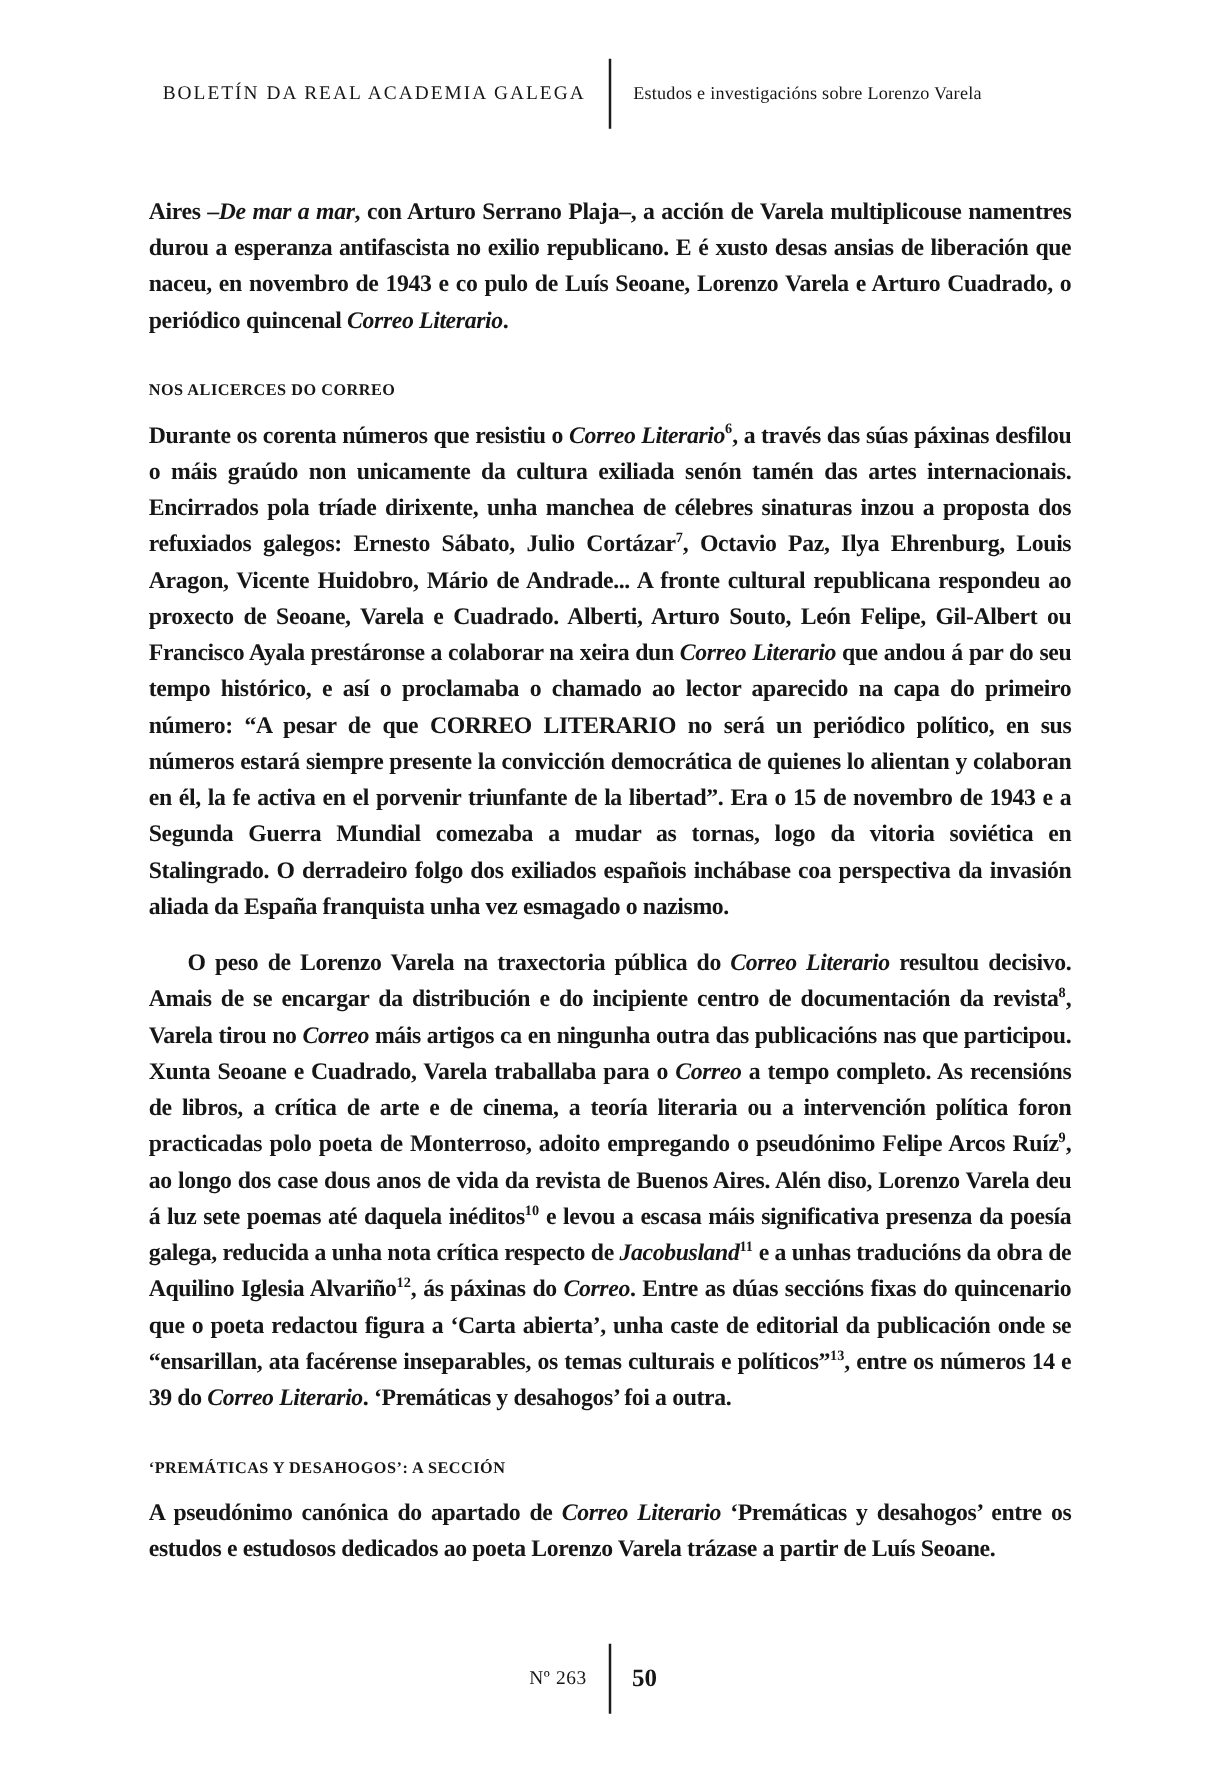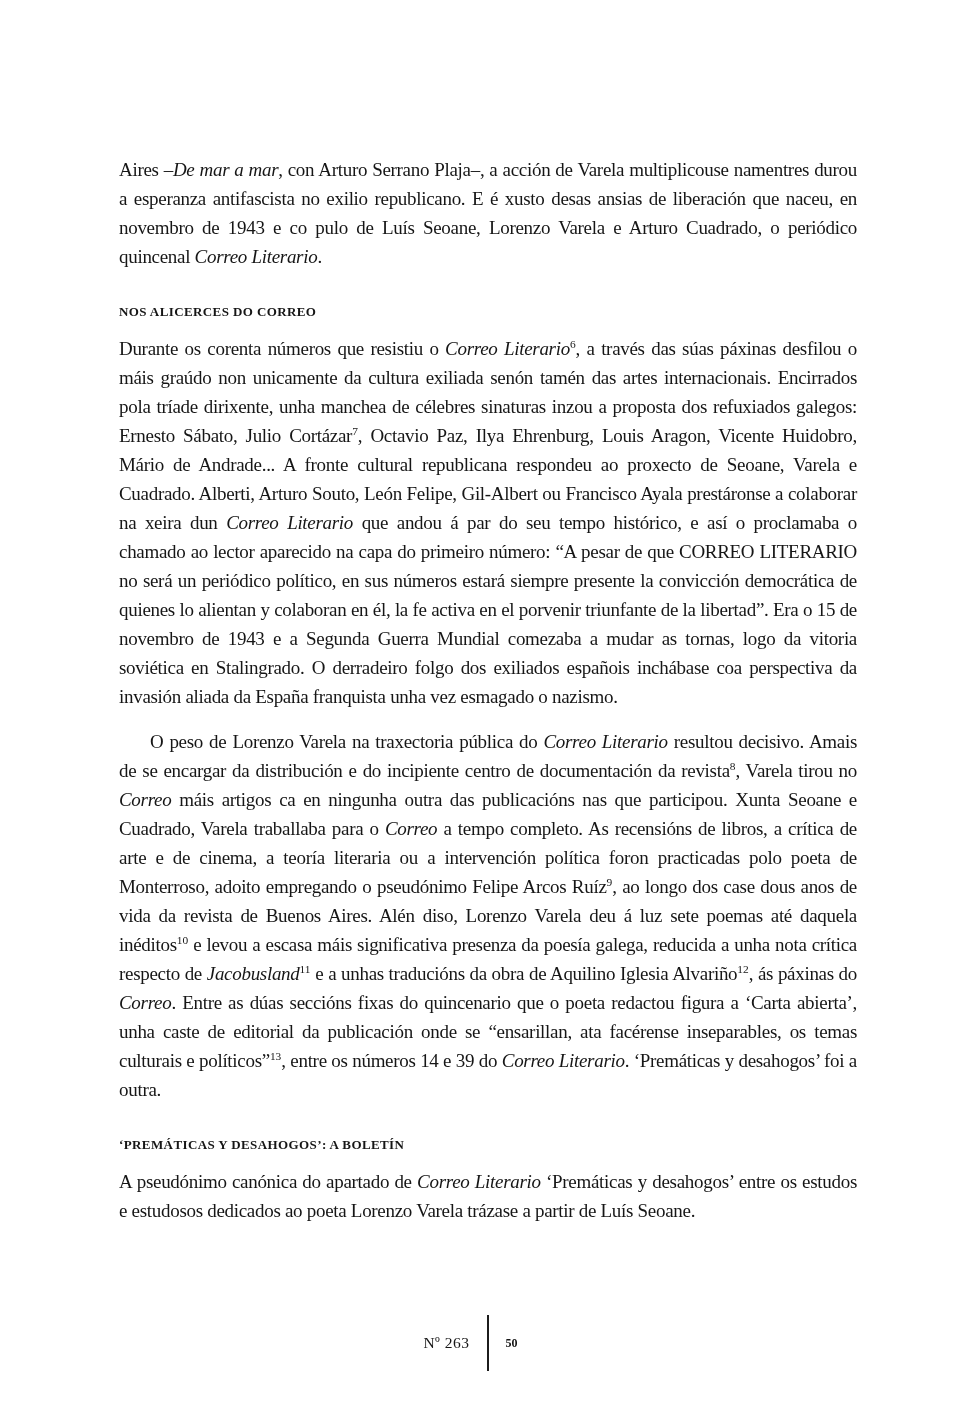--- a/index.html
+++ b/index.html
@@ -43,21 +43,21 @@
   .body-text {
     position: absolute;
     top: 155px;
     left: 119px;
     width: 738px;
     font-size: 19px;
     line-height: 29px;
     letter-spacing: -0.3px;
     text-align: justify;
   }
-  .para { margin: 0; }
+  .para { margin: 0; font-weight: bold; }
   .para.indent { text-indent: 31px; margin-top: 16px; }
   .section-heading {
     font-size: 13px;
     font-weight: bold;
     letter-spacing: 0.4px;
     line-height: 26px;
     margin: 28px 0 9px 0;
     text-align: left;
   }
   .para sup {
@@ -75,38 +75,43 @@
     width: 975px;
     height: 56px;
     display: grid;
     grid-template-columns: 1fr 2px 1fr;
     column-gap: 17px;
     align-items: center;
     font-size: 15.5px;
   }
   .pf-left { text-align: right; letter-spacing: 0.5px; white-space: nowrap; }
   .pf-bar { width: 2px; height: 56px; background: #1c1c1c; }
-  .pf-right { text-align: left; font-weight: bold; font-size: 12px; }
+  .pf-right { text-align: left; font-weight: bold; font-size: 20px; }
 </style>
 </head>
 <body>
 
 <div class="page">
 
+  <header class="running-head">
+    <div class="rh-left">BOLETÍN DA REAL ACADEMIA GALEGA</div>
+    <div class="rh-bar"></div>
+    <div class="rh-right">Estudos e investigacións sobre Lorenzo Varela</div>
+  </header>
 
   <main class="body-text">
     <p class="para"><span>Aires –</span><i>De mar a mar</i><span>, con Arturo Serrano Plaja–, a acción de Varela multiplicouse namentres durou a esperanza antifascista no exilio republicano. E é xusto desas ansias de liberación que naceu, en novembro de 1943 e co pulo de Luís Seoane, Lorenzo Varela e Arturo Cuadrado, o periódico quincenal </span><i>Correo Literario</i><span>.</span></p>
 
     <h2 class="section-heading">NOS ALICERCES DO CORREO</h2>
 
     <p class="para"><span>Durante os corenta números que resistiu o </span><i>Correo Literario</i><sup>6</sup><span>, a través das súas páxinas desfilou o máis graúdo non unicamente da cultura exiliada senón tamén das artes internacionais. Encirrados pola tríade dirixente, unha manchea de célebres sinaturas inzou a proposta dos refuxiados galegos: Ernesto Sábato, Julio Cortázar</span><sup>7</sup><span>, Octavio Paz, Ilya Ehrenburg, Louis Aragon, Vicente Huidobro, Mário de Andrade... A fronte cultural republicana respondeu ao proxecto de Seoane, Varela e Cuadrado. Alberti, Arturo Souto, León Felipe, Gil-Albert ou Francisco Ayala prestáronse a colaborar na xeira dun </span><i>Correo Literario</i><span> que andou á par do seu tempo histórico, e así o proclamaba o chamado ao lector aparecido na capa do primeiro número: “A pesar de que CORREO LITERARIO no será un periódico político, en sus números estará siempre presente la convicción democrática de quienes lo alientan y colaboran en él, la fe activa en el porvenir triunfante de la libertad”. Era o 15 de novembro de 1943 e a Segunda Guerra Mundial comezaba a mudar as tornas, logo da vitoria soviética en Stalingrado. O derradeiro folgo dos exiliados españois inchábase coa perspectiva da invasión aliada da España franquista unha vez esmagado o nazismo.</span></p>
 
     <p class="para indent"><span>O peso de Lorenzo Varela na traxectoria pública do </span><i>Correo Literario</i><span> resultou decisivo. Amais de se encargar da distribución e do incipiente centro de documentación da revista</span><sup>8</sup><span>, Varela tirou no </span><i>Correo</i><span> máis artigos ca en ningunha outra das publicacións nas que participou. Xunta Seoane e Cuadrado, Varela traballaba para o </span><i>Correo</i><span> a tempo completo. As recensións de libros, a crítica de arte e de cinema, a teoría literaria ou a intervención política foron practicadas polo poeta de Monterroso, adoito empregando o pseudónimo Felipe Arcos Ruíz</span><sup>9</sup><span>, ao longo dos case dous anos de vida da revista de Buenos Aires. Alén diso, Lorenzo Varela deu á luz sete poemas até daquela inéditos</span><sup>10</sup><span> e levou a escasa máis significativa presenza da poesía galega, reducida a unha nota crítica respecto de </span><i>Jacobusland</i><sup>11</sup><span> e a unhas traducións da obra de Aquilino Iglesia Alvariño</span><sup>12</sup><span>, ás páxinas do </span><i>Correo</i><span>. Entre as dúas seccións fixas do quincenario que o poeta redactou figura a ‘Carta abierta’, unha caste de editorial da publicación onde se “ensarillan, ata facérense inseparables, os temas culturais e políticos”</span><sup>13</sup><span>, entre os números 14 e 39 do </span><i>Correo Literario</i><span>. ‘Premáticas y desahogos’ foi a outra.</span></p>
 
-    <h2 class="section-heading">‘PREMÁTICAS Y DESAHOGOS’: A BOLETÍN</h2>
+    <h2 class="section-heading">‘PREMÁTICAS Y DESAHOGOS’: A SECCIÓN</h2>
 
     <p class="para"><span>A pseudónimo canónica do apartado de </span><i>Correo Literario</i><span> ‘Premáticas y desahogos’ entre os estudos e estudosos dedicados ao poeta Lorenzo Varela trázase a partir de Luís Seoane.</span></p>
   </main>
 
   <footer class="page-footer">
     <div class="pf-left">Nº 263</div>
     <div class="pf-bar"></div>
     <div class="pf-right">50</div>
   </footer>
 

